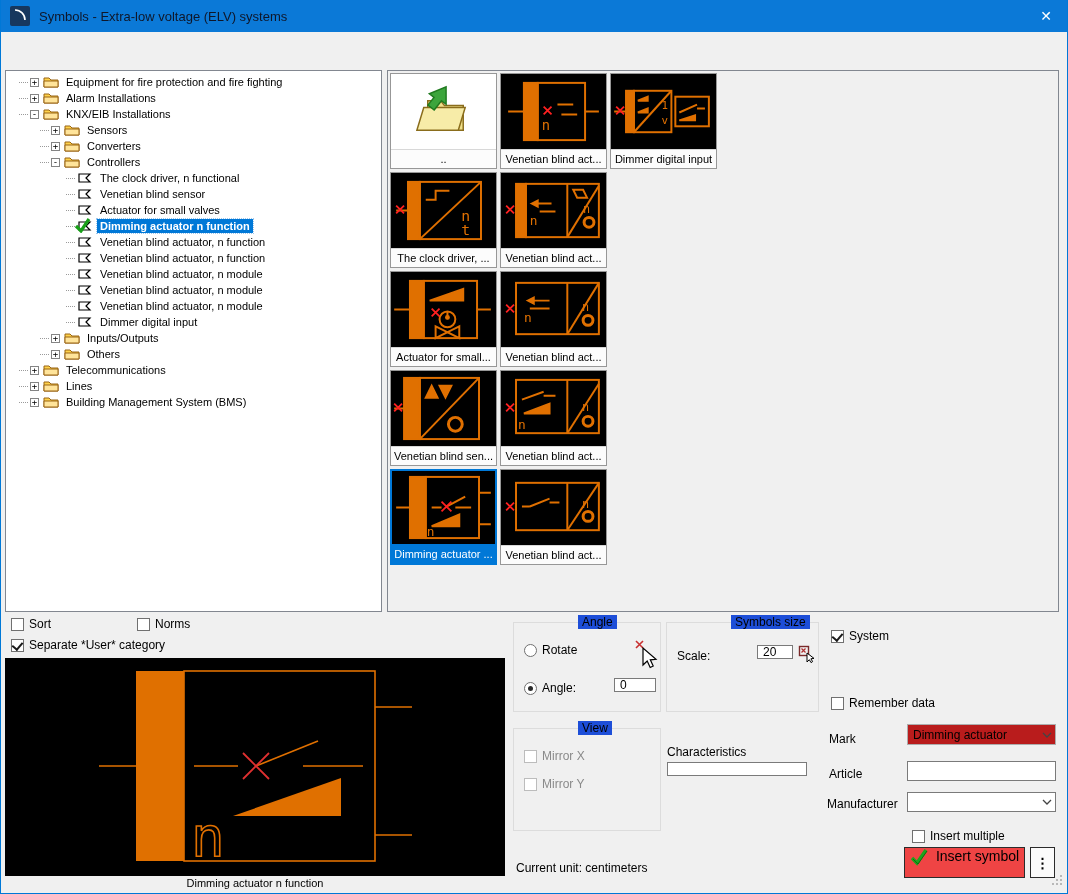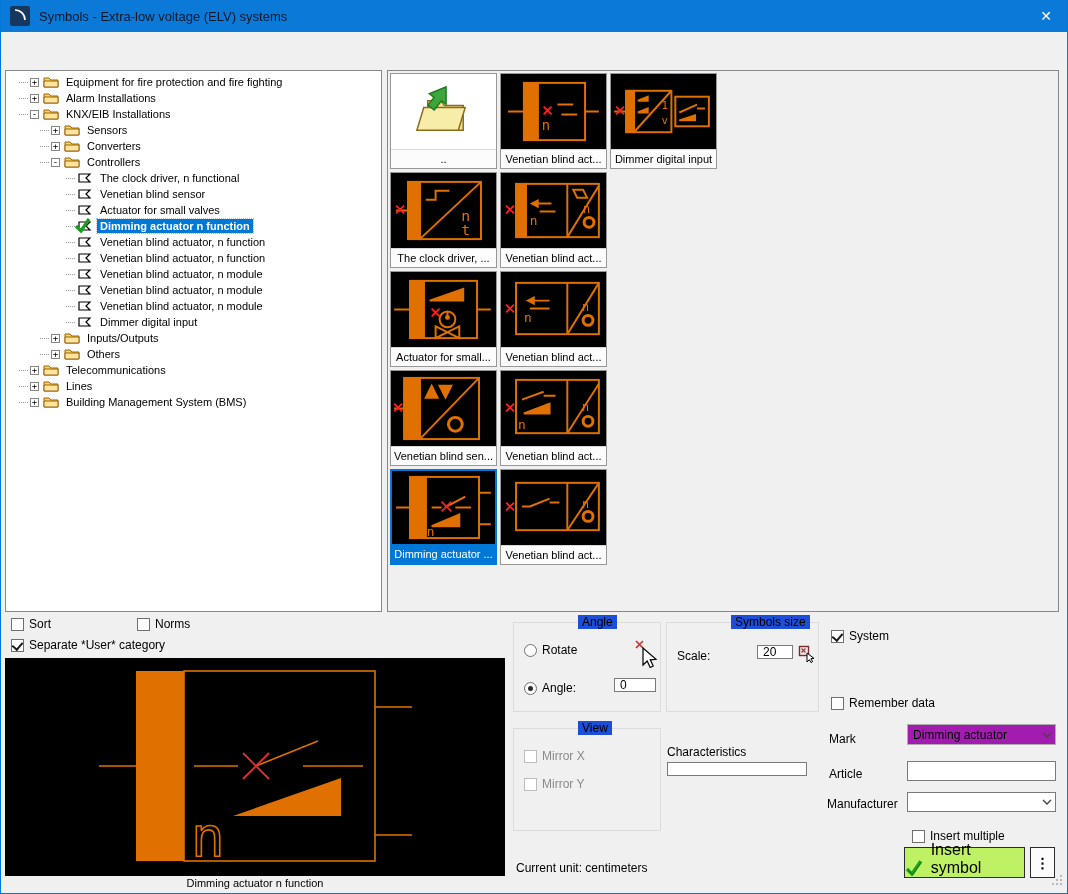--- a/index.html
+++ b/index.html
@@ -61,25 +61,25 @@
   .preview-caption{position:absolute;left:4px;top:877px;width:500px;text-align:center;font-size:11px;}
   
   .group{position:absolute;border:1px solid #DCDCDC;}
   .glabel{position:absolute;top:-8px;left:16px;background:#1d4ed8;padding:0 4px;font-size:12px;margin-left:48px;}
   .ginput{position:absolute;height:14px;border:1px solid #7A7A7A;background:#fff;font-size:12px;
     font-family:"Liberation Sans",sans-serif;padding:0 5px;outline:none;}
   .label{position:absolute;font-size:12px;white-space:nowrap;}
   
   .combo{position:absolute;background:#fff;border:1px solid #7A7A7A;display:flex;align-items:center;font-size:12px;}
   .combo .val{flex:1;padding-left:5px;overflow:hidden;white-space:nowrap;}
-  .combo.flat{background:#a21caf;border:1px solid #ADADAD;}
+  .combo.flat{background:#b91c1c;border:1px solid #ADADAD;}
   .swatch{width:11px;height:11px;border:1px solid #111;background:#fff;margin-left:4px;flex:none;}
   
-  .insert-btn{position:absolute;left:903px;top:847px;width:121px;height:31px;background:#bef264;border:1px solid #2b2b2b;
-    display:flex;align-items:flex-end;justify-content:center;font-size:16px;}
+  .insert-btn{position:absolute;left:903px;top:847px;width:121px;height:31px;background:#ef4444;border:1px solid #2b2b2b;
+    display:flex;align-items:flex-start;justify-content:center;font-size:14px;}
   .insert-btn svg{margin-right:8px;}
   .more-btn{position:absolute;left:1029px;top:847px;width:25px;height:31px;background:#FBFBFB;border:1px solid #2b2b2b;
     display:flex;align-items:center;justify-content:center;font-weight:bold;font-size:14px;letter-spacing:0;}
   .grip{position:absolute;right:3px;bottom:3px;}
   .cursor{position:absolute;left:633px;top:639px;pointer-events:none;}
   .pickbtn{position:absolute;width:18px;height:18px;display:flex;align-items:center;justify-content:center;}
 </style>
 </head>
 <body>
 

